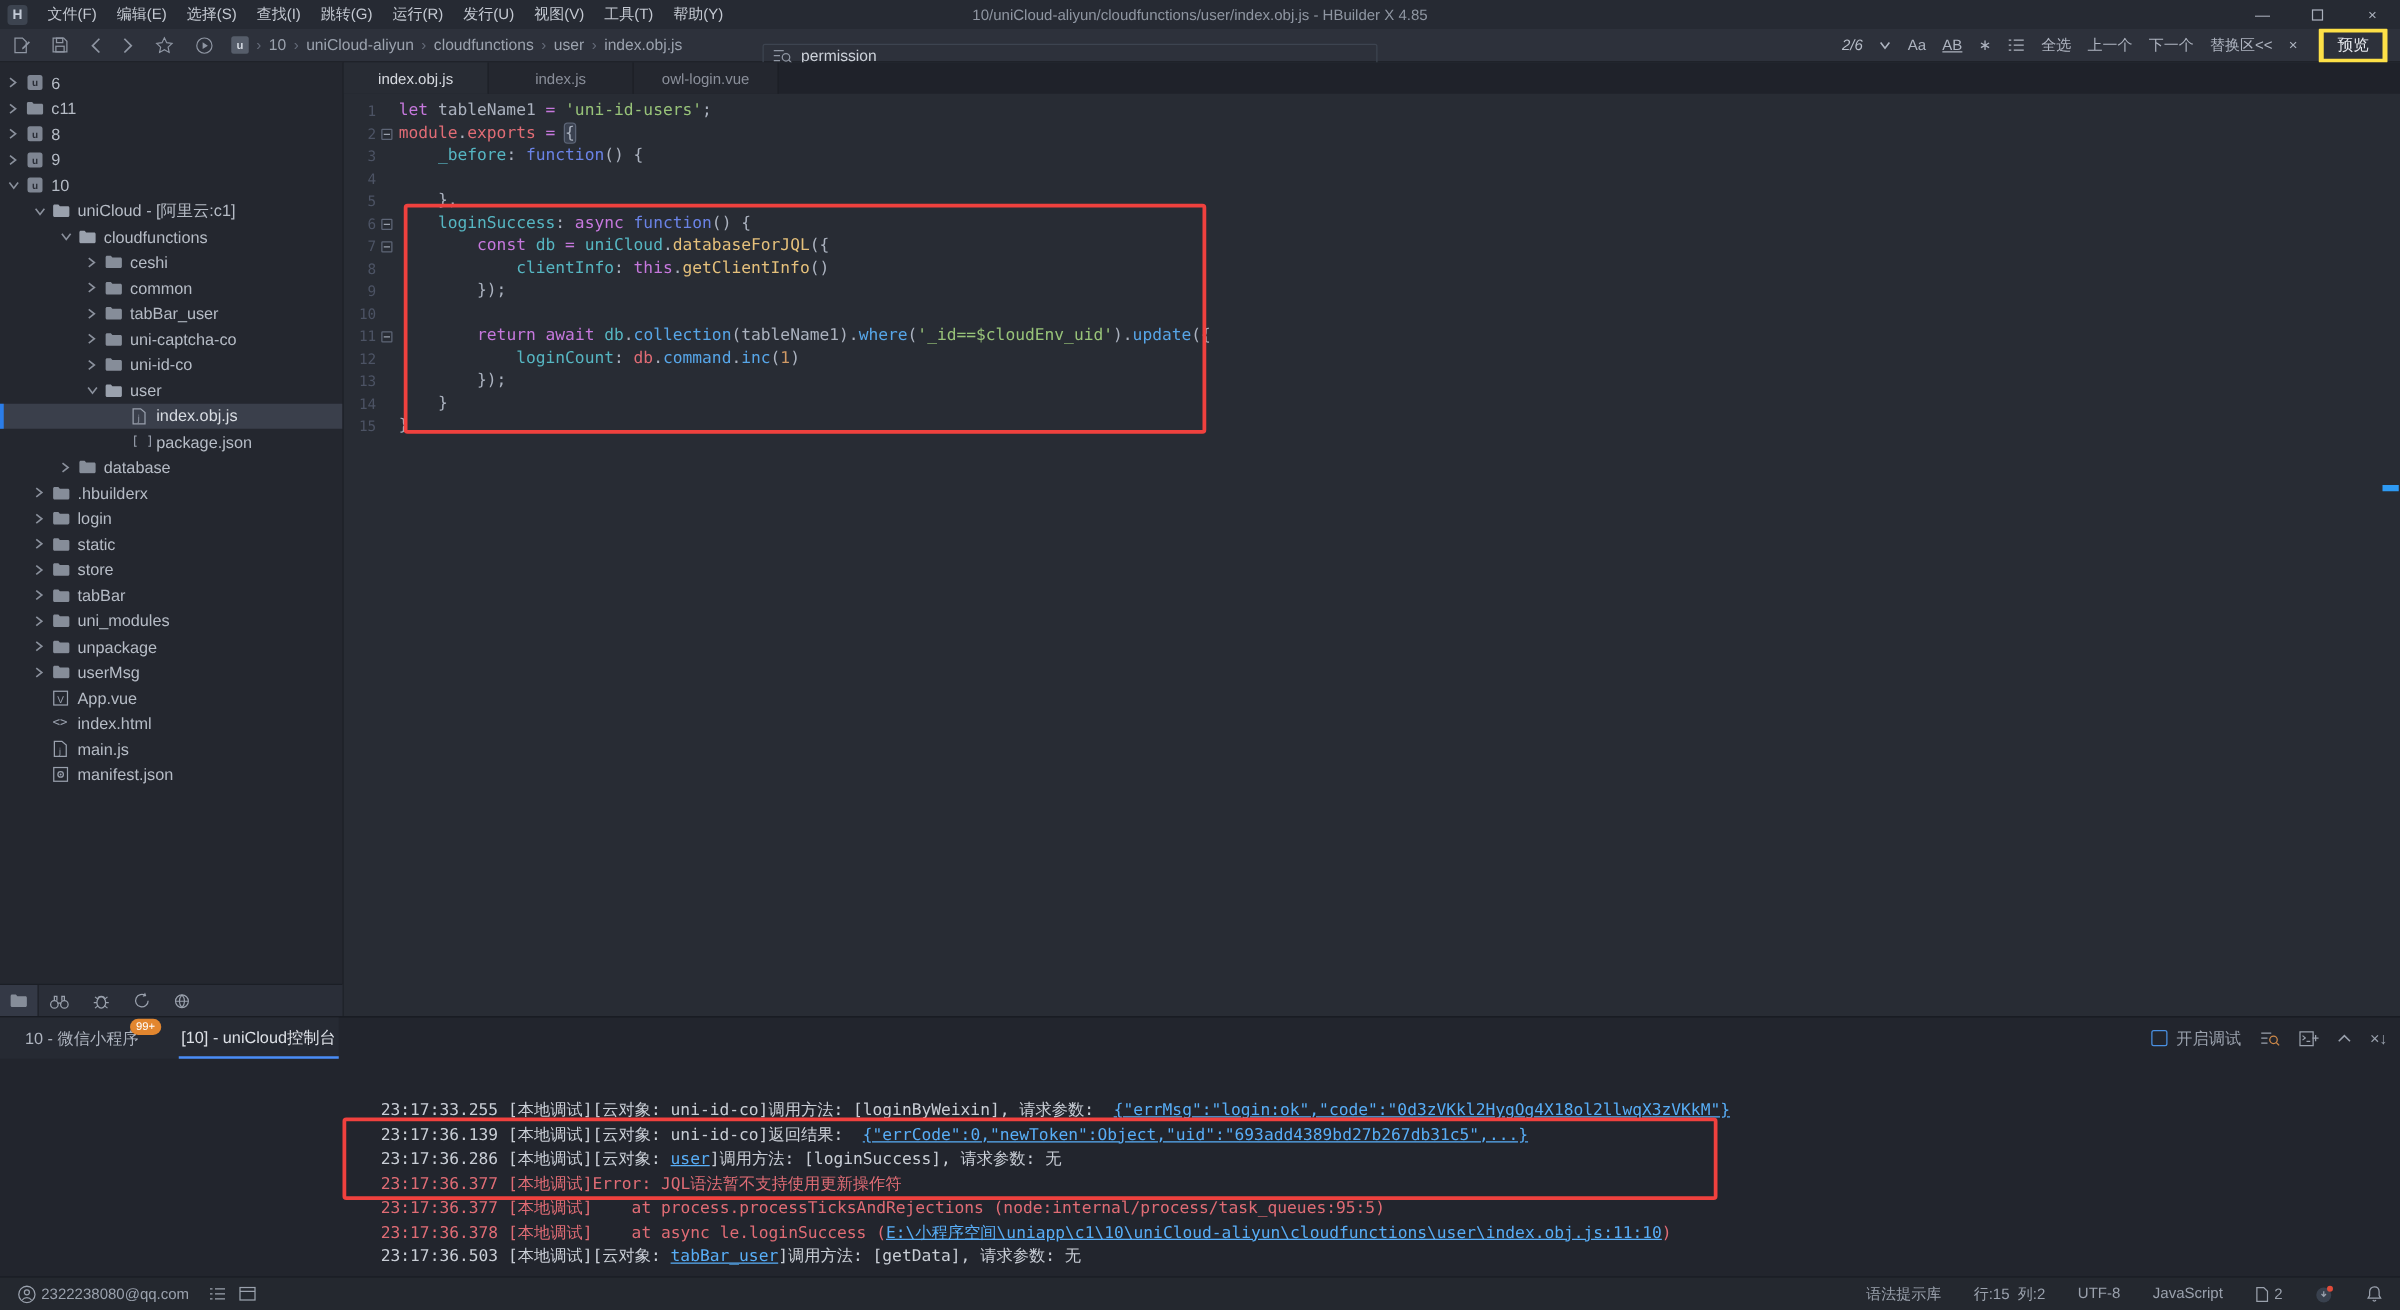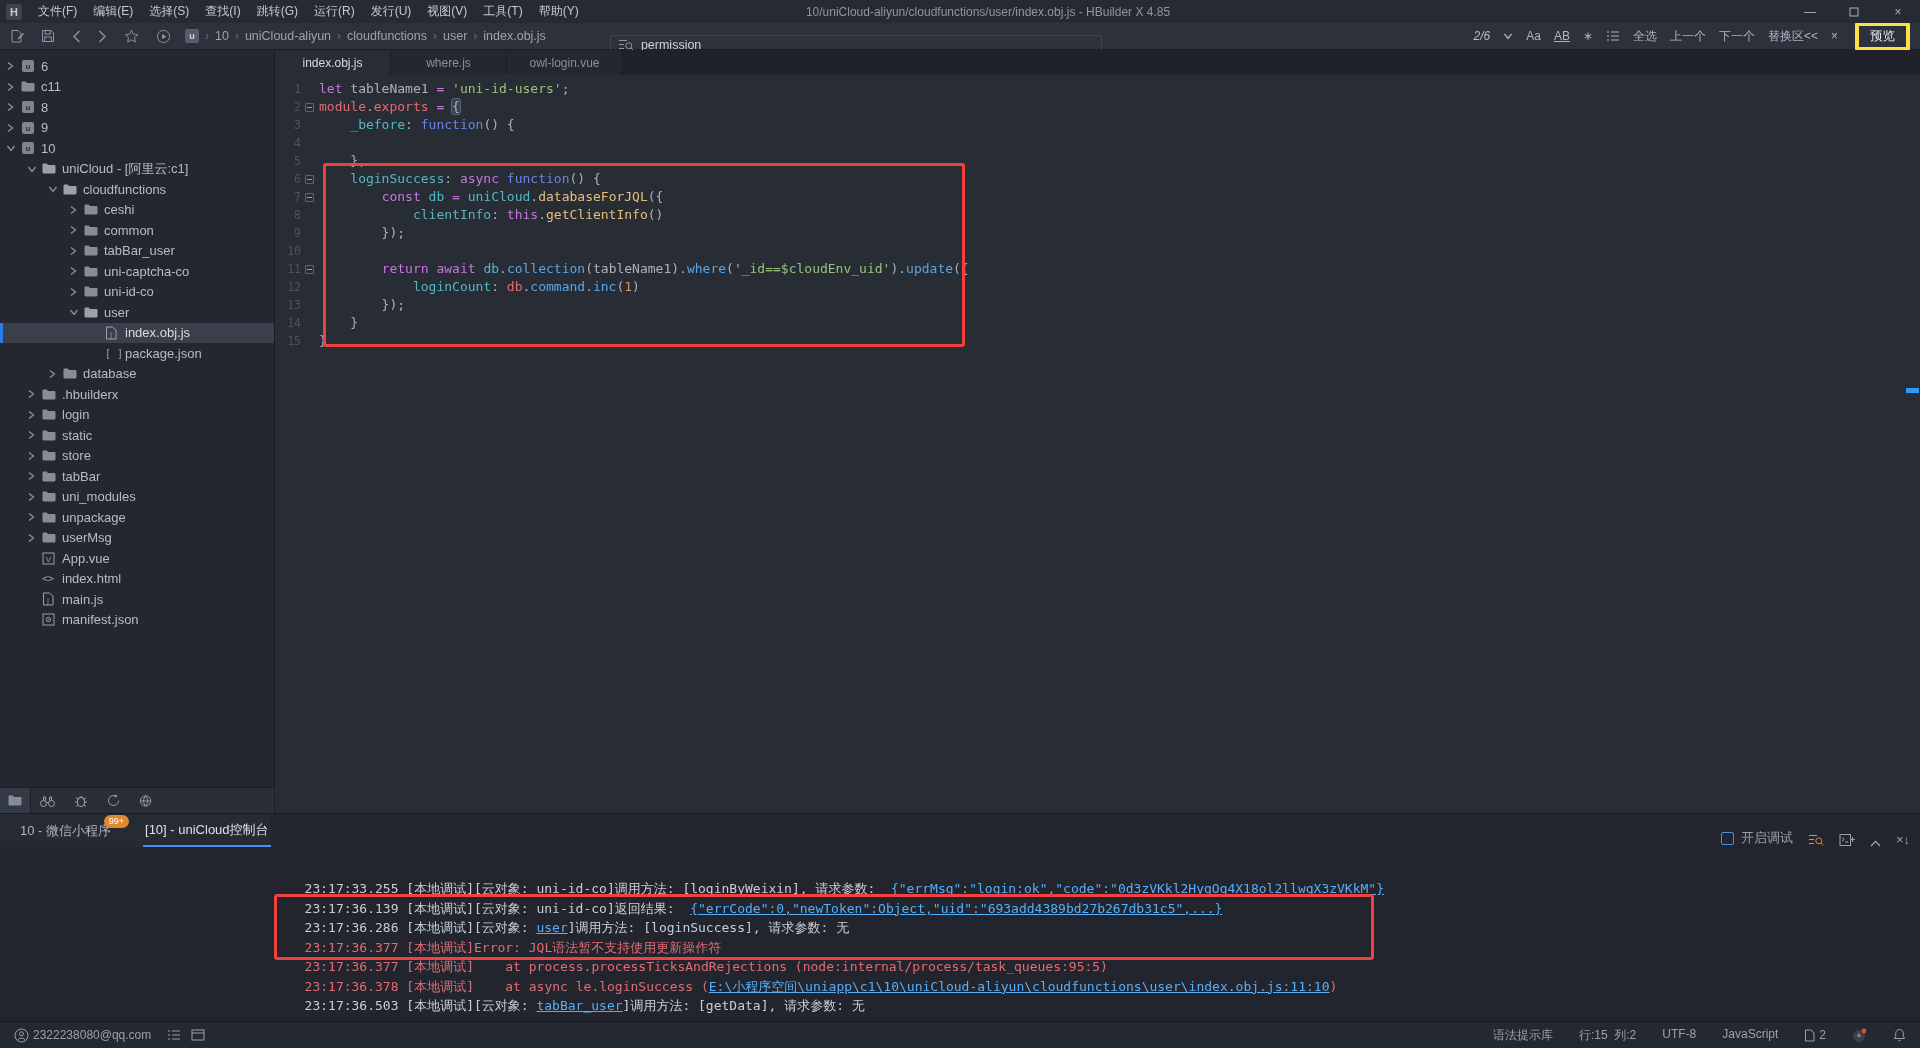--- a/index.html
+++ b/index.html
@@ -9,21 +9,21 @@
     background:#282c34; font-family:"Liberation Sans",sans-serif;
     -webkit-font-smoothing:antialiased;
   }
   .app { width:100%; height:100%; display:flex; flex-direction:column; }
 
   
   .titlebar { height:23px; background:#262a33; display:flex; align-items:center; padding-left:6px; position:relative; flex:none; }
   .logo { width:16px; height:16px; border-radius:3px; background:#3d4450; color:#c3cad6; font-size:11px; font-weight:bold; display:flex; align-items:center; justify-content:center; margin-right:8px; }
   .menus { display:flex; }
   .menu-item { color:#c3c8d1; font-size:12px; padding:0 8px; line-height:23px; cursor:default; }
-  .win-title { position:absolute; left:50%; transform:translateX(-50%); color:#8f96a2; font-size:12px; white-space:nowrap;margin-left:28px; }
+  .win-title { position:absolute; left:50%; transform:translateX(-50%); color:#8f96a2; font-size:12px; white-space:nowrap; }
   .win-controls { position:absolute; right:0; top:0; height:23px; display:flex; }
   .win-btn { width:44px; height:23px; display:flex; align-items:center; justify-content:center; color:#aab0bc; font-size:12px; }
 
   
   .toolbar { height:27px; background:#2d313b; border-bottom:1px solid #1b1e25; display:flex; align-items:center; padding:0 10px; flex:none; }
   .tb-icons { display:flex; align-items:center; gap:17px; color:#8f96a3; margin-right:14px; }
   .tb-icon { display:flex; align-items:center; }
   .breadcrumb { display:flex; align-items:center; gap:6px; color:#9ba2ae; font-size:12.5px; white-space:nowrap; }
   .bc-sep { color:#646b79; font-size:12px; }
   .bc-proj { width:14px; height:14px; border-radius:2px; background:#565d6a; color:#d3d8e0; font-size:9px; font-weight:bold; display:flex; align-items:center; justify-content:center; }
@@ -76,21 +76,21 @@
   .anno { position:absolute; border:3px solid var(--c-annotation); border-radius:3px; pointer-events:none; }
   .anno-editor { left:48px; top:88px; width:642px; height:184px; }
   .vscroll-marker { position:absolute; right:1px; top:313px; width:13px; height:5px; background:#2e9af3; }
 
   
   .console { height:208px; flex:none; background:#22252d; border-top:1px solid #171a20; display:flex; flex-direction:row; position:relative; }
   .console-tabs { height:33px; flex:none; background:#262a33; display:flex; align-items:stretch; padding-left:18px; gap:30px; position:relative; }
   .ctab { display:flex; align-items:center; font-size:13px; color:#aeb4bf; position:relative; padding:0 2px; }
   .ctab.active { color:#dde0e6; border-bottom:2px solid var(--c-accent); }
   .badge { position:absolute; top:1px; right:-16px; background:var(--c-badge); color:#fff; font-size:9px; line-height:11px; padding:1px 5px; border-radius:8px; }
-  .console-controls { position:absolute; right:10px; top:0; height:33px; display:flex; align-items:flex-end; gap:15px; color:#9aa1ad; font-size:13px; }
+  .console-controls { position:absolute; right:10px; top:0; height:33px; display:flex; align-items:center; gap:15px; color:#9aa1ad; font-size:13px; }
   .cb { width:13px; height:13px; border:1.5px solid #4a90e2; border-radius:2px; }
   .clear-x { font-size:13px; color:#9aa1ad; }
   .console-body { flex:1; position:relative; padding:26px 0 0 34px; font-family:"DejaVu Sans Mono",monospace; font-size:13px; line-height:19.5px; white-space:pre; }
   .ct-t { color:#c9ced6; }
   .ct-lk { color:var(--c-link); text-decoration:underline; cursor:pointer; }
   .ct-er { color:var(--c-error); }
   .anno-console { left:3px; top:80px; width:1100px; height:66px; }
 
   
   .statusbar { height:27px; flex:none; background:#24282f; border-top:1px solid #171a20; display:flex; align-items:center; padding:0 14px; font-size:12px; color:#9aa1ad; gap:10px; }
@@ -638,21 +638,21 @@
                 <path d="M1.5 7.5h11M7 2a8 8 0 0 1 0 11M7 2a8 8 0 0 0 0 11" stroke="currentColor" fill="none"></path>
               </svg>
             </span>
           </span>
       </div>
     </div>
 
     <div class="editor">
       <div class="tabsbar">
           <div class="etab active">index.obj.js</div>
-          <div class="etab">where.js</div>
+          <div class="etab">index.js</div>
           <div class="etab">owl-login.vue</div>
         </div>
       <div class="code">
         <div class="codeline"><span class="gut">1</span><span class="fold"></span><span class="ltxt"><span class="tk-kw">let</span><span class="tk-fg"> tableName1 </span><span class="tk-kw">=</span><span class="tk-fg"> </span><span class="tk-str">'uni-id-users'</span><span class="tk-fg">;</span></span></div>
           <div class="codeline"><span class="gut">2</span><span class="fold"><span class="foldbox"><i></i></span></span><span class="ltxt"><span class="tk-red">module</span><span class="tk-fg">.</span><span class="tk-red">exports</span><span class="tk-fg"> </span><span class="tk-kw">=</span><span class="tk-fg"> </span><span class="tk-brkt">{</span></span></div>
           <div class="codeline"><span class="gut">3</span><span class="fold"></span><span class="ltxt"><span class="tk-fg">    </span><span class="tk-cyan">_before</span><span class="tk-fg">: </span><span class="tk-fnkw">function</span><span class="tk-fg">() {</span></span></div>
           <div class="codeline"><span class="gut">4</span><span class="fold"></span><span class="ltxt"></span></div>
           <div class="codeline"><span class="gut">5</span><span class="fold"></span><span class="ltxt"><span class="tk-fg">    },</span></span></div>
           <div class="codeline"><span class="gut">6</span><span class="fold"><span class="foldbox"><i></i></span></span><span class="ltxt"><span class="tk-fg">    </span><span class="tk-cyan">loginSuccess</span><span class="tk-fg">: </span><span class="tk-kw">async</span><span class="tk-fg"> </span><span class="tk-fnkw">function</span><span class="tk-fg">() {</span></span></div>
           <div class="codeline"><span class="gut">7</span><span class="fold"><span class="foldbox"><i></i></span></span><span class="ltxt"><span class="tk-fg">        </span><span class="tk-kw">const</span><span class="tk-fg"> </span><span class="tk-cyan">db</span><span class="tk-fg"> </span><span class="tk-kw">=</span><span class="tk-fg"> </span><span class="tk-cyan">uniCloud</span><span class="tk-fg">.</span><span class="tk-yel">databaseForJQL</span><span class="tk-fg">({</span></span></div>

